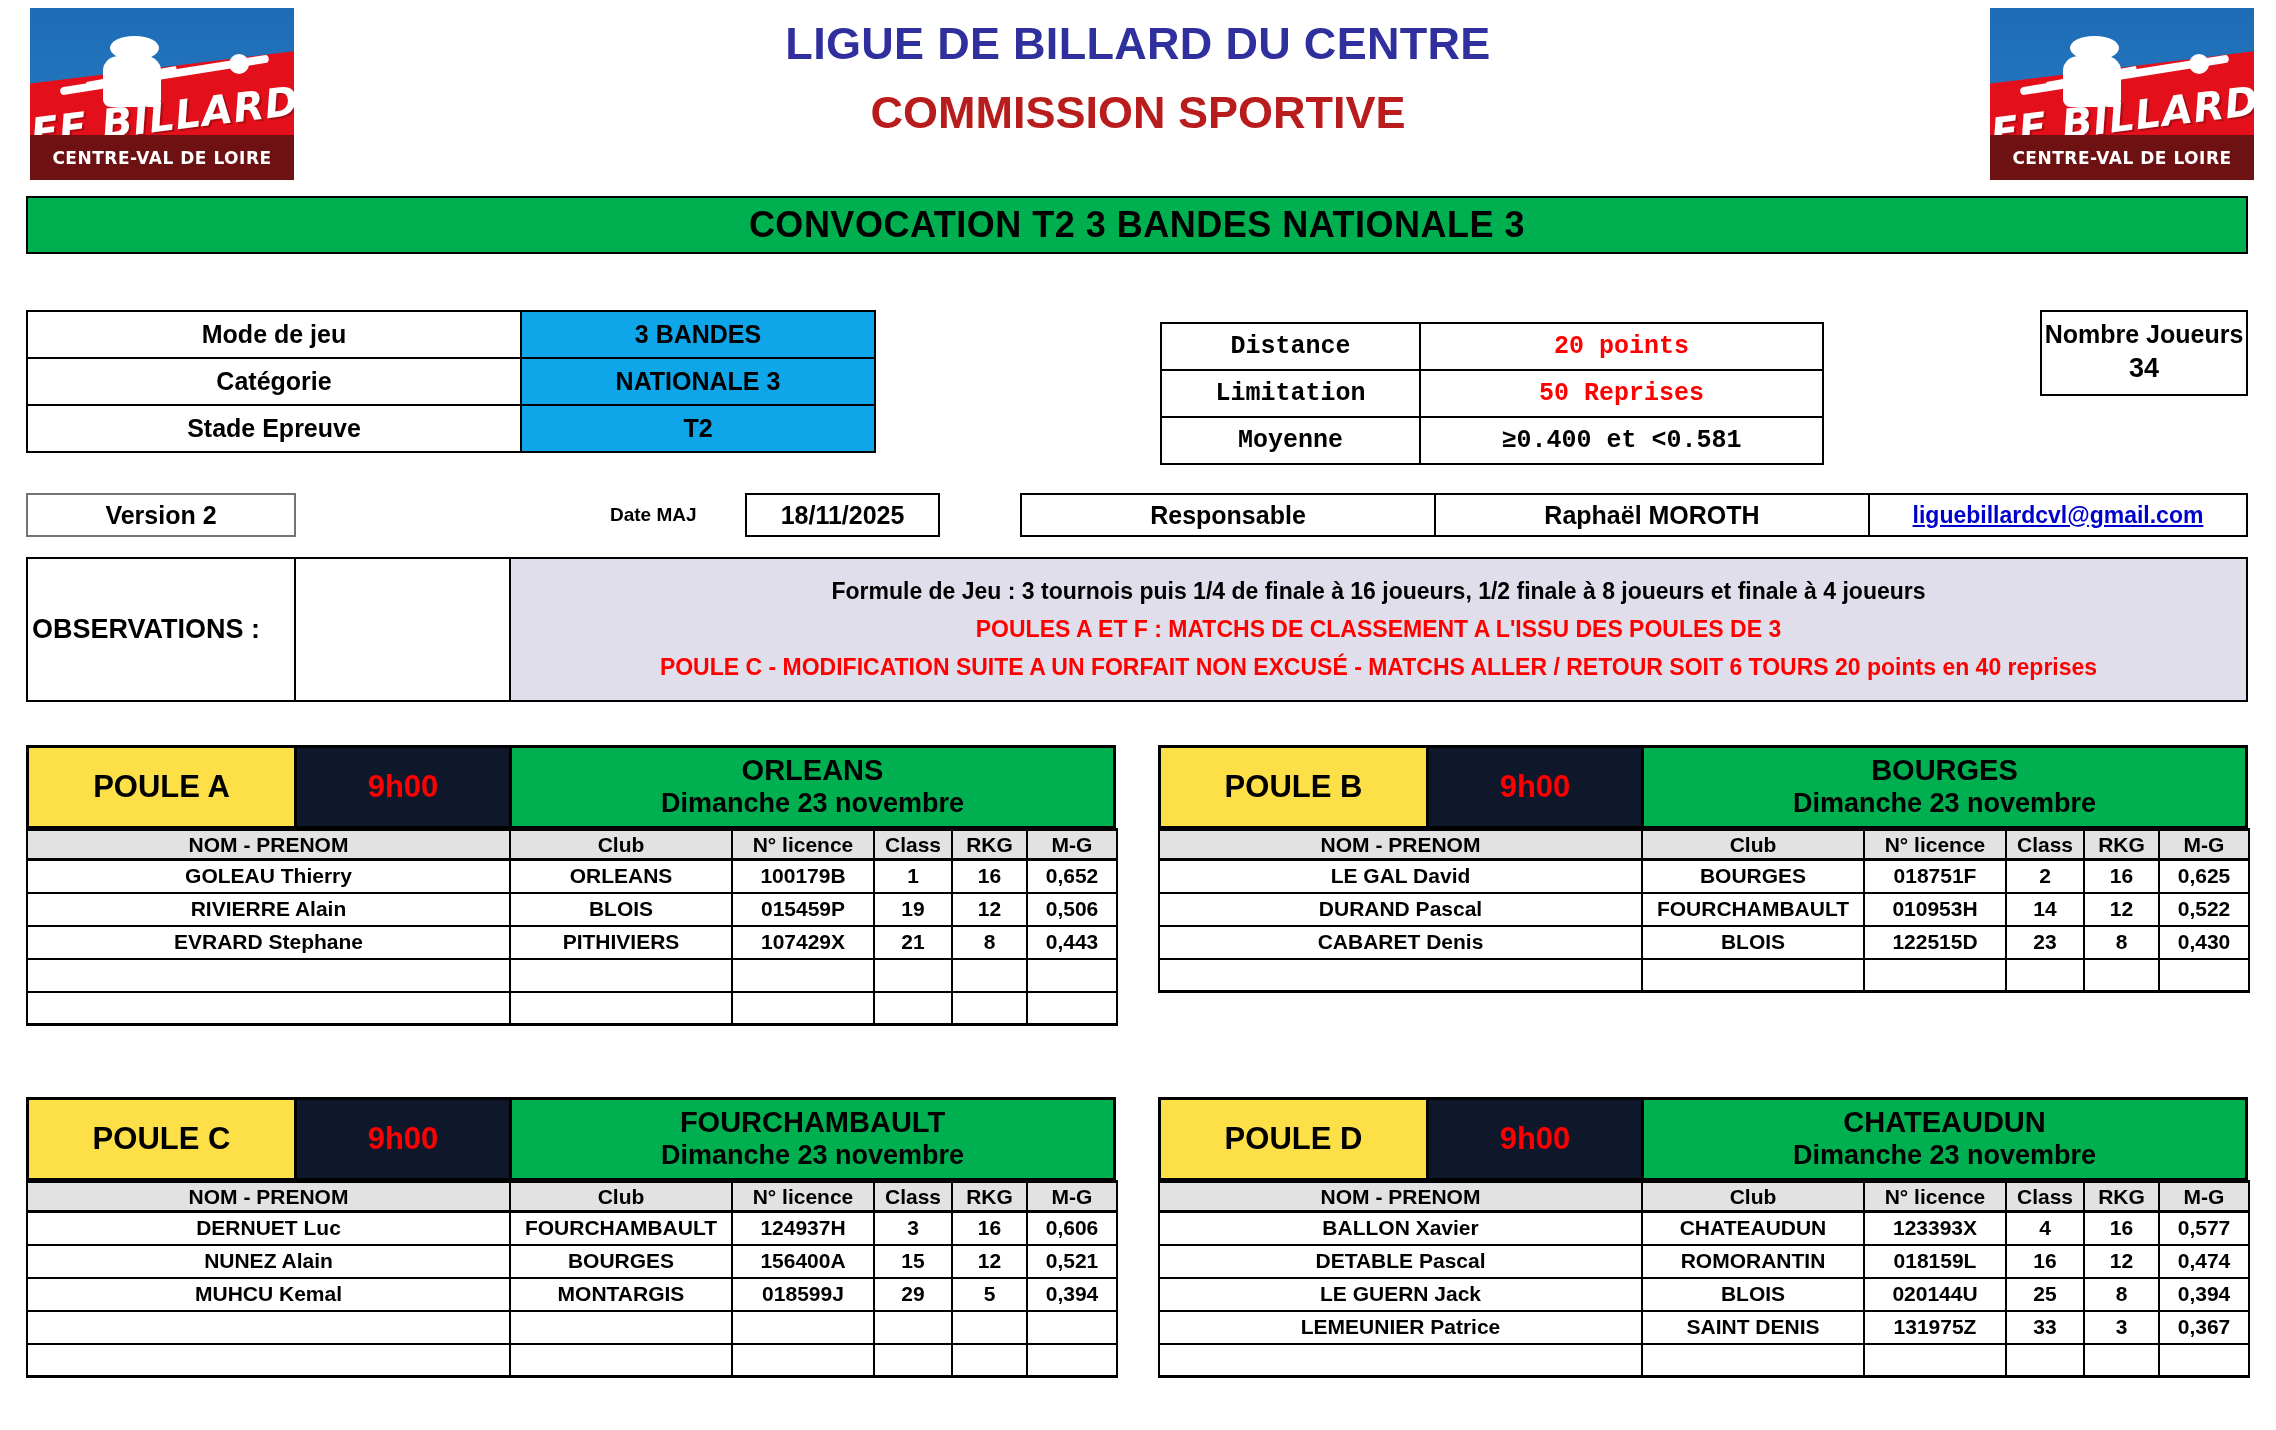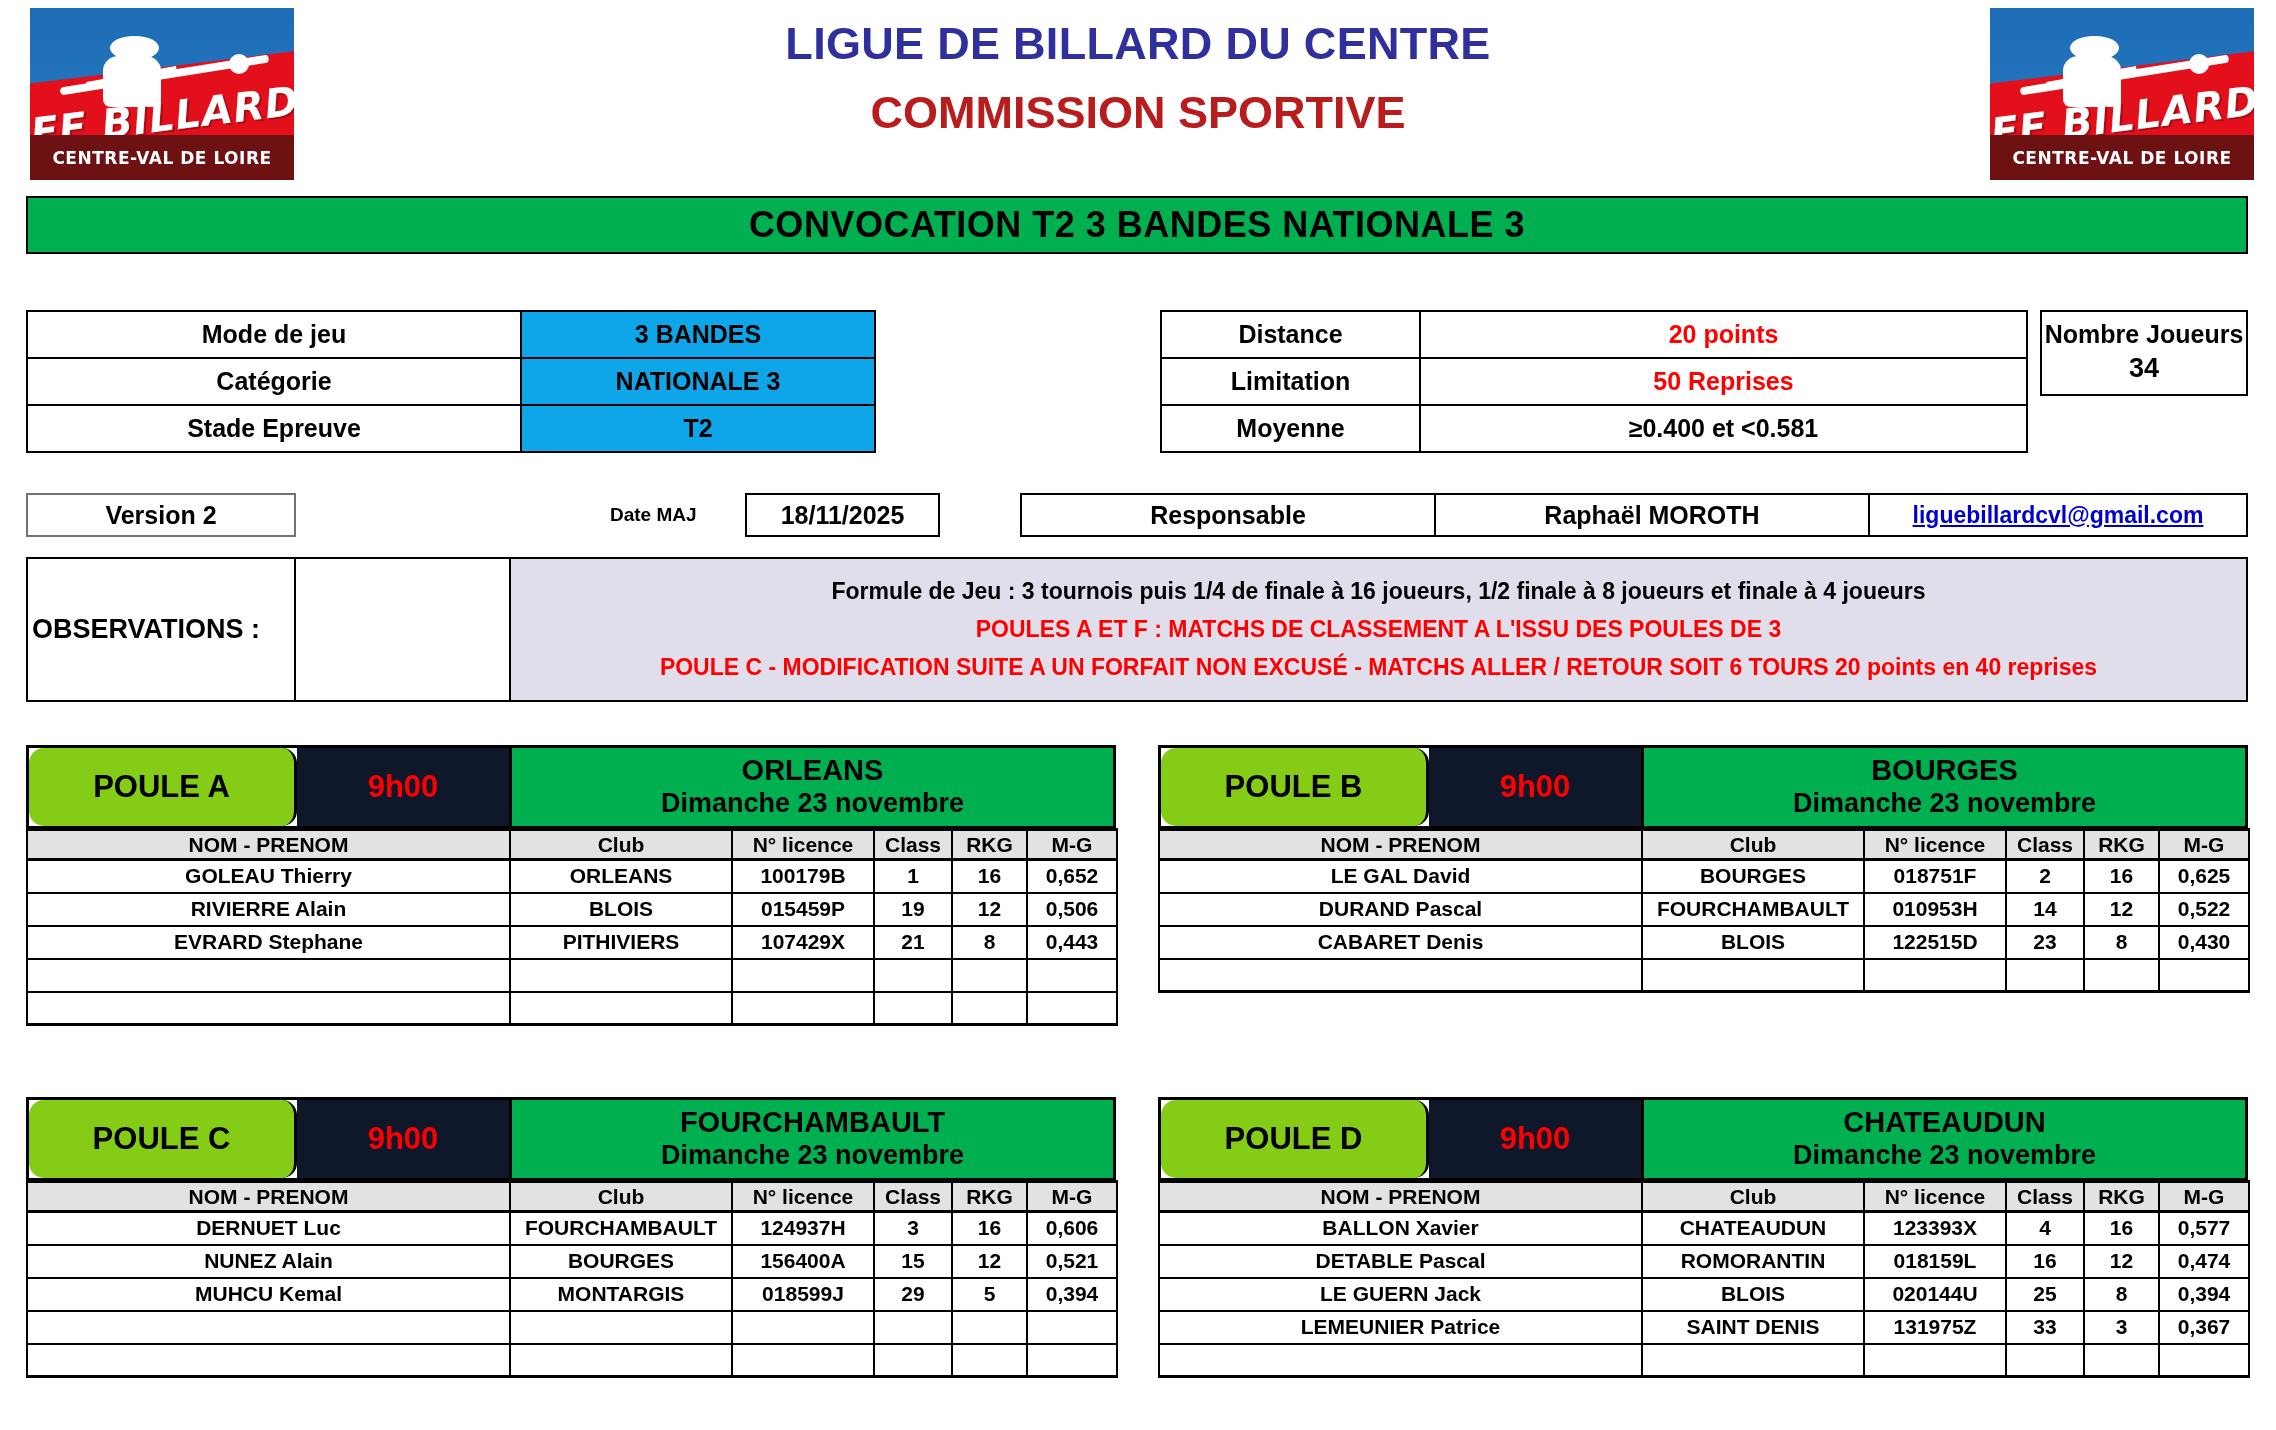--- a/index.html
+++ b/index.html
@@ -195,23 +195,24 @@
   .info-left {
     position: absolute;
     left: 26px;
     top: 310px;
     width: 850px;
     border-collapse: collapse;
   }
   .info-right {
     position: absolute;
     left: 1160px;
-    top: 310px;
-    width: 868px;
+    top: 322px;
+    width: 664px;
     border-collapse: collapse;
+    font-family: Liberation Mono, monospace;
   }
   .info-left td, .info-right td {
     border: 2px solid #000;
     height: 45px;
     text-align: center;
     font-size: 25px;
     font-weight: bold;
     color: #000;
     padding: 0 6px;
   }
@@ -340,26 +341,25 @@
     width: 1090px;
   }
   .poule-head {
     display: flex;
     height: 84px;
     border: 3px solid #000;
     box-sizing: border-box;
   }
   .ph-name {
     width: 268px;
-    background: #84cc16;
+    background: #fde047;
     border-right: 3px solid #000;
     display: flex; align-items: center; justify-content: center;
     font-size: 31px; font-weight: bold;
     box-sizing: border-box;
-    border-radius: 15px;
   }
   .ph-time {
     width: 215px;
     background: #0f172a;
     border-right: 3px solid #000;
     display: flex; align-items: center; justify-content: center;
     font-size: 31px; font-weight: bold; color: #ff0000;
     box-sizing: border-box;
   }
   .ph-city {

